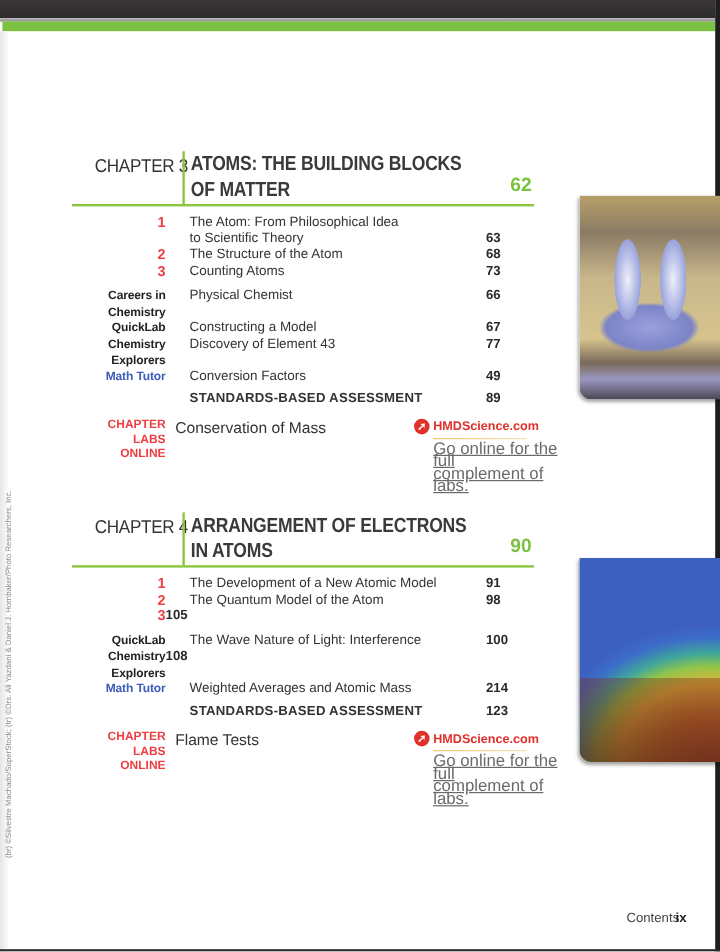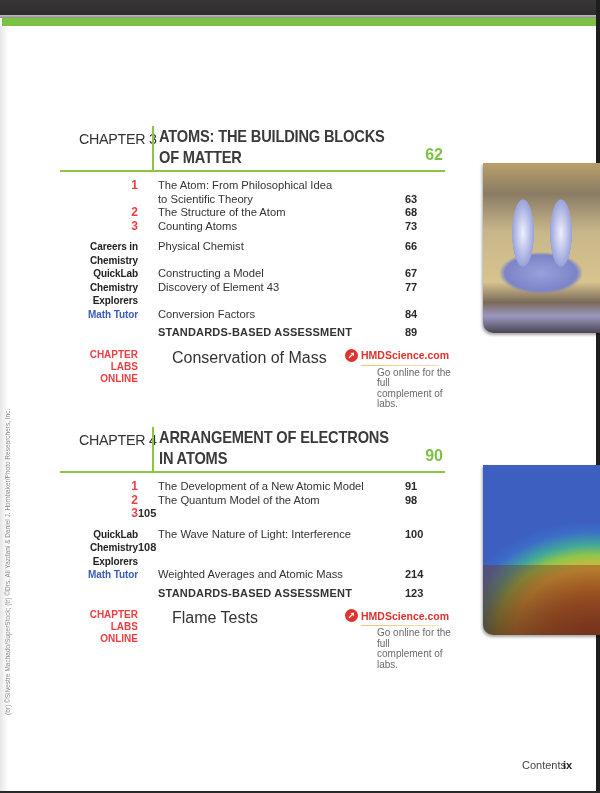--- a/index.html
+++ b/index.html
@@ -78,40 +78,40 @@
   .row .pg { width: 40px; text-align: left; font-weight: bold; color: #2a2a2a; font-size: 11px; }
   .gap { height: 7px; }
   .sba .txt { font-weight: bold; font-size: 11px; letter-spacing: 0.2px; color: #333; }
 
   .labs { position: relative; margin-top: 9px; height: 46px; }
   .labs .lab-label {
     position: absolute; left: 0; width: 78px; text-align: right;
     font-size: 10px; font-weight: bold; color: #ef3e42; line-height: 12px;
   }
   .labs .lab-text {
-    position: absolute; left: 112px; top: 0; font-size: 16px; color: #333;
+    position: absolute; left: 86px; top: 0; font-size: 13px; color: #333;
   }
   .hmd {
     position: absolute; left: 285px; top: 0; width: 120px;
   }
   .hmd-link { display: flex; align-items: center; }
   .hmd-arrow {
     width: 13px; height: 13px; border-radius: 50%;
     background: #e0312c; color: #fff; font-size: 9px; line-height: 13px;
     text-align: center; font-weight: bold;
   }
   .hmd-url {
     margin-left: 3px; font-size: 10.5px; font-weight: bold; color: #e0312c;
   }
   .hmd-rule {
     margin: 3px 0 2px 16px; width: 78px; height: 1px;
     background: linear-gradient(90deg, #f2c36b, #f7e3b5);
   }
   .hmd-note {
-    margin-left: 32px; font-size: 10px; line-height: 10.5px; color: #6a6a6a;
+    margin-left: 16px; font-size: 14px; line-height: 10.5px; color: #6a6a6a; text-decoration: underline;
   }
 
   .chapter-image {
     position: absolute; left: 483px; width: 117px; height: 170px;
     border-radius: 0 0 0 10px; overflow: hidden;
     box-shadow: -1px 2px 3px rgba(0,0,0,0.35);
   }
   .img-atoms {
     top: 163px;
     background:
@@ -196,21 +196,21 @@
       <span class="pg">67</span>
     </div>
     <div class="row">
       <span class="lab feat">Chemistry Explorers</span>
       <span class="txt">Discovery of Element 43</span>
       <span class="pg">77</span>
     </div>
     <div class="row">
       <span class="lab feat blue">Math Tutor</span>
       <span class="txt">Conversion Factors</span>
-      <span class="pg">84</span>
+      <span class="pg">49</span>
     </div>
 
     <div class="gap" style="height:5px;"></div>
 
     <div class="row sba">
       <span class="lab"></span>
       <span class="txt">STANDARDS-BASED ASSESSMENT</span>
       <span class="pg">89</span>
     </div>
   </div>

